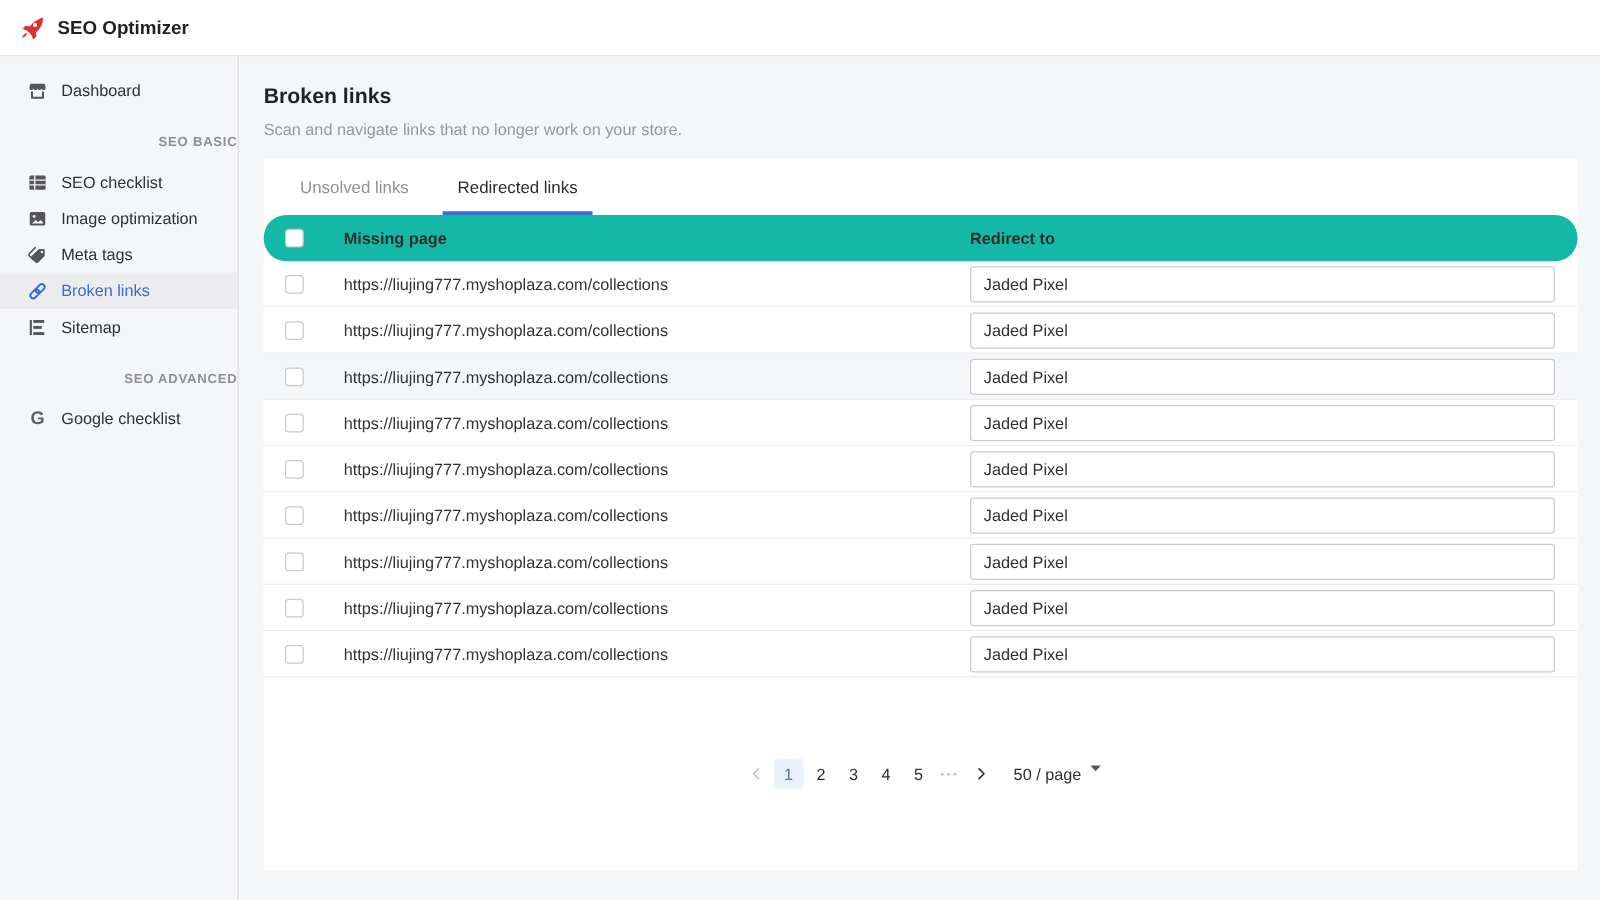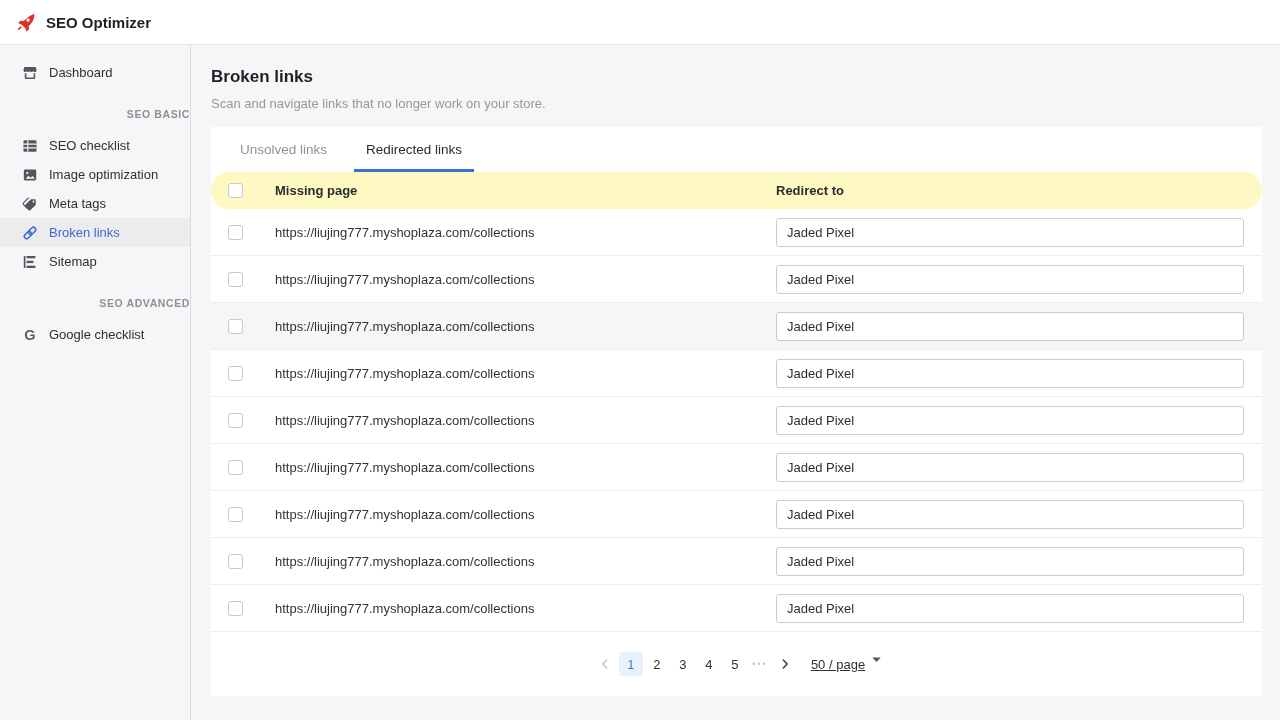--- a/index.html
+++ b/index.html
@@ -36,39 +36,39 @@
   .tabs { height:45px; display:flex; padding-left:17px; }
   .tab { padding:0 12px; margin-right:15px; display:flex; align-items:center;
          font-size:13.5px; color:#8f9196; position:relative; cursor:pointer; }
   .tab.active { color:#2a2b2f; font-weight:500; }
   .tab.active::after { content:""; position:absolute; left:0; right:0; bottom:0;
                        height:3px; background:#3a6fd8; }
 
   
   .grid-cols { display:grid; grid-template-columns:15px 469px 468px; column-gap:32px;
                align-items:center; padding-left:17px; }
-  .thead { height:37px; background:#fef9c3; font-size:13px; font-weight:700; color:#2b2c30;border-radius:18px; }
-  .row { height:47px; border-bottom:1px solid #ebedef; background:#fff; }
+  .thead { height:37px; background:#14b8a6; font-size:13px; font-weight:700; color:#2b2c30;border-radius:18px; }
+  .row { height:37px; border-bottom:1px solid #ebedef; background:#fff; }
   .row.highlighted { background:#f5f6f7; }
   .url { font-size:13px; color:#303236; white-space:nowrap; overflow:hidden; }
   .redir-input { width:100%; height:29px; border:1px solid #c9cbcf; border-radius:3px;
                  padding:0 10px; font-size:13px; color:#2c2e32; background:#fff;
                  font-family:"Liberation Sans", sans-serif; outline:none; }
   input[type=checkbox] { appearance:none; -webkit-appearance:none; width:15px; height:15px;
                  border:1px solid #c7c9cd; border-radius:3px; background:#fff; cursor:pointer; }
 
   
   .pager { flex:1; display:flex; align-items:center; justify-content:center; font-size:13px; color:#2e3034; }
   .pg-btn { min-width:24px; height:24px; margin:0 1px; display:flex; align-items:center;
             justify-content:center; border-radius:3px; cursor:pointer; }
   .pg-btn.active { background:#e9f1fb; color:#4477d2; }
   .pg-chev { color:#303236; }
   .pg-chev.disabled { color:#c3c5c9; cursor:default; }
   .pg-ellipsis { color:#c3c5c9; font-size:9px; letter-spacing:2px; min-width:24px; text-align:center; }
-  .page-size { margin-left:13px; display:flex; gap:7px; cursor:pointer;text-decoration:underline; }
+  .page-size { margin-left:13px; display:flex; gap:7px; cursor:pointer; }
 </style>
 </head>
 <body>
 
 <div class="topbar">
   <span style="display:flex;">
     <svg viewBox="0 0 24 24" width="21" height="21">
       <path fill="#df2e2e" d="M21.9 2.1c.6 4.2-.9 8.6-4.1 11.8l-2.2 2.2.5 2.9c.1.4-.1.8-.4 1.1l-2.3 2.3-1.9-4.2-3.7-3.7-4.2-1.9 2.3-2.3c.3-.3.7-.5 1.1-.4l2.9.5 2.2-2.2C15.3 5 19.7 3.5 21.9 2.1z"></path>
       <circle cx="14.9" cy="9.1" r="1.9" fill="#fff"></circle>
       <path fill="#df2e2e" d="M7.6 16.9c-.5 2-2.3 3.6-4.4 3.9.3-2.1 1.9-3.9 3.9-4.4l.5.5z"></path>

